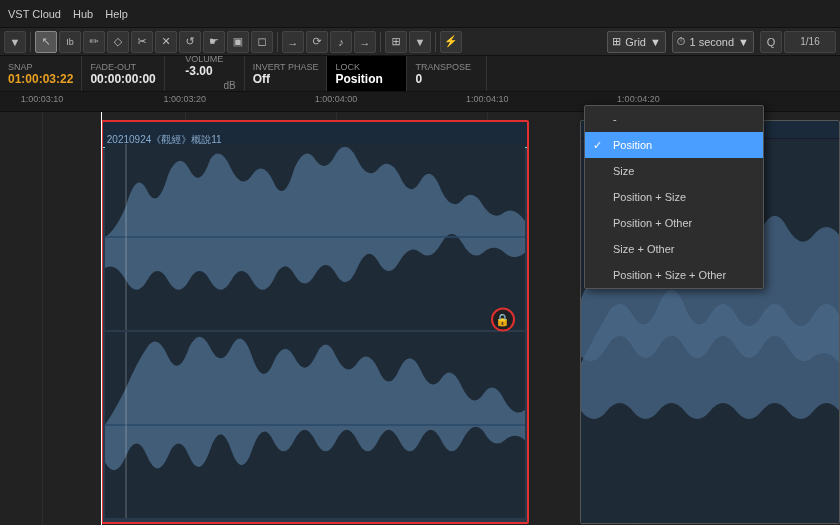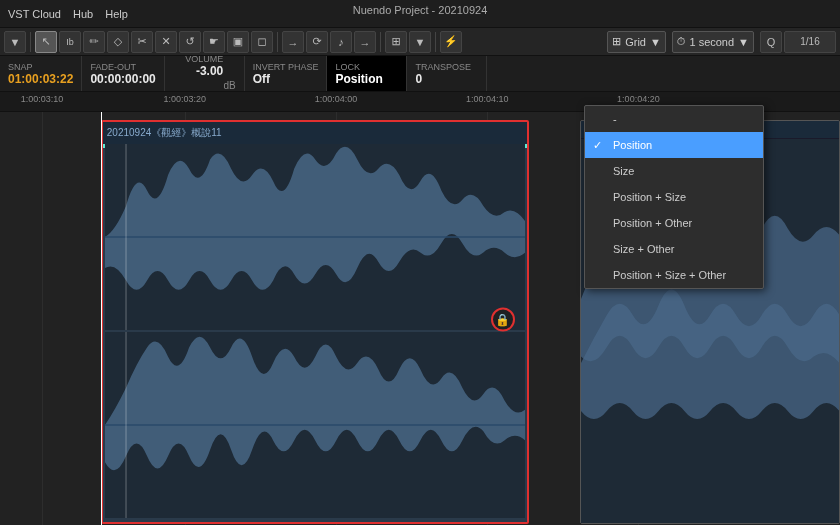--- a/index.html
+++ b/index.html
@@ -160,25 +160,25 @@
       background: #2a3a4a;
       border: 2px solid #e03030;
       border-radius: 2px;
       overflow: hidden;
       cursor: pointer;
     }
     .clip-header {
       background: #1a2a3a;
       height: 26px;
       display: flex;
-      align-items: center;
+      align-items: flex-end;
       padding: 0 4px;
       font-size: 10px;
       color: #88aacc;
-      border-bottom: 4px solid #5eead4;
+      border-bottom: 1px solid #5eead4;
     }
     .waveform-area {
       position: absolute;
       top: 18px;
       left: 0;
       right: 0;
       bottom: 0;
       display: flex;
       flex-direction: column;
       gap: 2px;
@@ -268,21 +268,20 @@
       z-index: 10;
     }
   </style>
 </head>
 <body>
 
 <div class="menu-bar">
   <span>VST Cloud</span>
   <span>Hub</span>
   <span>Help</span>
-  <div class="title-bar">Nuendo Project - 20210924</div>
 </div>
 
 <div class="toolbar">
 
   <div class="toolbar-btn">▼</div>
   <div class="toolbar-separator"></div>
   <div class="toolbar-btn active">↖</div>
   <div class="toolbar-btn" style="font-size:9px;">Ib</div>
   <div class="toolbar-btn">✏</div>
   <div class="toolbar-btn">◇</div>
@@ -322,21 +321,21 @@
 
 <div class="info-bar">
   <div class="info-cell">
     <span class="info-label">Snap</span>
     <span class="info-value orange">01:00:03:22</span>
   </div>
   <div class="info-cell">
     <span class="info-label">Fade-Out</span>
     <span class="info-value">00:00:00:00</span>
   </div>
-  <div class="info-cell" style="flex-direction:column; align-items:center; gap:2px;text-align:right;">
+  <div class="info-cell" style="flex-direction:column; align-items:center; gap:2px;">
     <div style="display:flex; flex-direction:column;">
       <span class="info-label">Volume</span>
       <span class="info-value">-3.00</span>
     </div>
     <span style="color:#888; font-size:10px; align-self:flex-end; margin-bottom:2px;">dB</span>
   </div>
   <div class="info-cell">
     <span class="info-label">Invert Phase</span>
     <span class="info-value">Off</span>
   </div>

